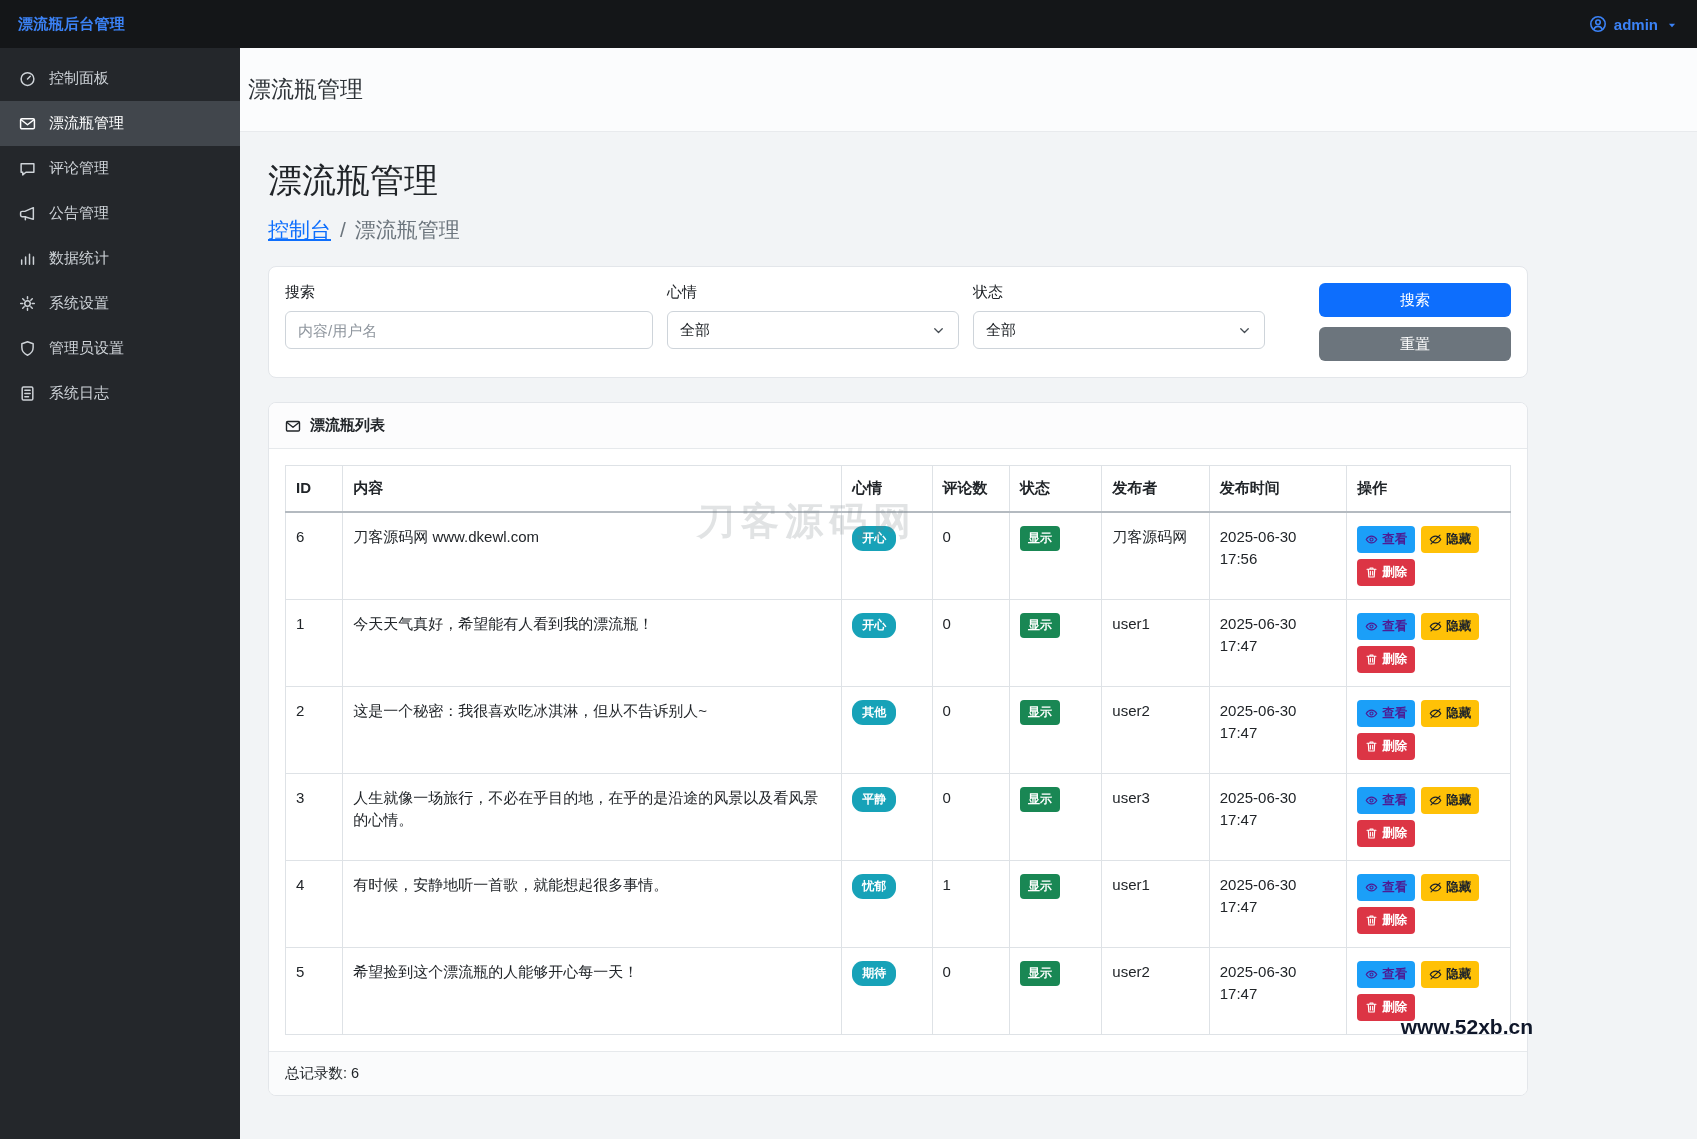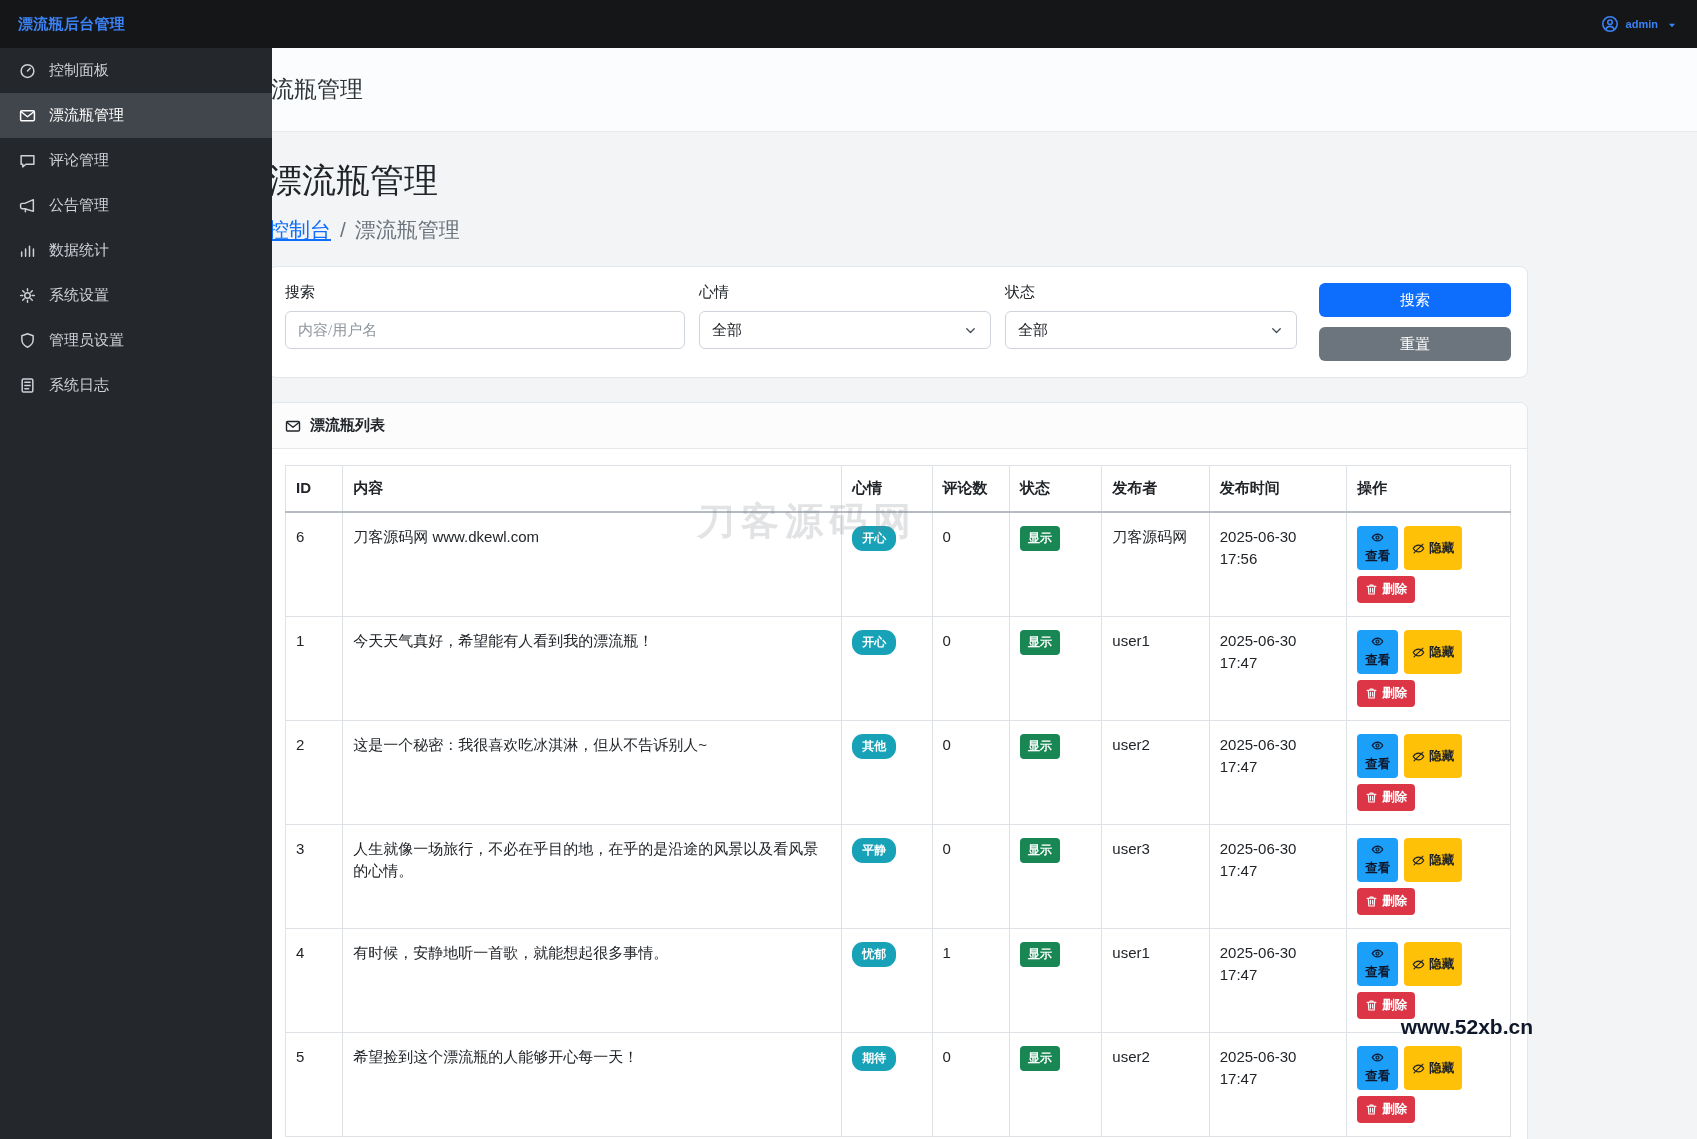--- a/index.html
+++ b/index.html
@@ -12,44 +12,44 @@
        font-family:"Liberation Sans","DejaVu Sans",sans-serif;color:#212529;font-size:15px;}
   [data-icon]{display:inline-block;flex:0 0 auto;}
   [data-icon] svg{width:100%;height:100%;fill:none;stroke:currentColor;stroke-width:1.4;
        stroke-linecap:round;stroke-linejoin:round;display:block;}
   .icon{width:17px;height:17px;}
   .icon-sm{width:13px;height:13px;}
 
   .navbar{position:absolute;top:0;left:0;width:100%;height:48px;background:var(--navbar-bg);
        color:#3b82f6;display:flex;align-items:center;justify-content:space-between;padding:0 18px;z-index:20;}
   .brand{font-size:15px;font-weight:600;letter-spacing:.3px;cursor:pointer;}
-  .user-menu{display:flex;align-items:center;gap:7px;font-weight:700;font-size:11px;cursor:pointer;}
+  .user-menu{display:flex;align-items:center;gap:7px;font-weight:700;font-size:15px;cursor:pointer;}
   .user-menu .icon{width:18px;height:18px;}
   .caret{width:14px;height:14px;margin-top:2px;}
 
-  .sidebar{position:absolute;top:48px;left:0;bottom:0;width:272px;background:var(--sidebar-bg);
-       z-index:10;}
+  .sidebar{position:absolute;top:48px;left:0;bottom:0;width:240px;background:var(--sidebar-bg);
+       padding-top:8px;z-index:10;}
   .side-item{display:flex;align-items:center;gap:13px;padding:13px 19px;color:#ced3d8;font-size:15px;cursor:pointer;}
   .side-item.active{background:#41464c;color:#fff;}
 
   .main{position:absolute;left:228px;top:48px;right:0;bottom:0;background:#f2f4f6;overflow:hidden;}
   .band{background:#fbfcfd;border-bottom:1px solid #e8eaed;padding:26px 20px;}
   .band-title{font-size:23px;font-weight:500;color:#2e3338;}
   .content{padding:26px 40px 0;}
   .page-title{font-size:34px;font-weight:500;}
   .breadcrumb{margin-top:12px;display:flex;gap:9px;align-items:center;font-size:21px;}
   .breadcrumb a{color:var(--link);text-decoration:underline;cursor:pointer;}
   .crumb-sep,.crumb-current{color:#6c757d;}
 
   .card{width:1260px;background:#fff;border:1px solid #e3e6ea;border-radius:8px;}
   .search-card{margin-top:22px;display:flex;gap:14px;padding:16px;}
   .fgroup{display:flex;flex-direction:column;gap:9px;}
   .flabel{font-size:15px;font-weight:500;}
-  .tinput{width:400px;height:38px;border:1px solid #ced4da;border-radius:6px;padding:0 12px;
-       font-size:15px;font-family:Liberation Serif, serif;color:#212529;outline:none;background:#fff;}
+  .tinput{width:368px;height:38px;border:1px solid #ced4da;border-radius:6px;padding:0 12px;
+       font-size:15px;font-family:Liberation Sans, sans-serif;color:#212529;outline:none;background:#fff;}
   .tinput::placeholder{color:#8f969e;}
   .selectbox{width:292px;height:38px;border:1px solid #ced4da;border-radius:6px;display:flex;
        align-items:center;justify-content:space-between;padding:0 12px;cursor:pointer;background:#fff;}
   .selectbox .chev{width:15px;height:15px;color:#454c53;}
   .btn-col{margin-left:auto;width:192px;display:flex;flex-direction:column;justify-content:center;gap:10px;}
   .btn{height:34px;border:none;border-radius:6px;color:#fff;font-size:15px;font-family:inherit;cursor:pointer;}
   .btn-primary{background:var(--primary);}
   .btn-secondary{background:var(--secondary);}
 
   .table-card{margin-top:24px;overflow:hidden;}
@@ -61,21 +61,21 @@
   th,td{border:1px solid #dee2e6;padding:13px 10px;text-align:left;vertical-align:top;}
   th{font-weight:700;border-bottom:2px solid #b4bac0;}
   td{line-height:1.45;}
   .badge-mood{display:inline-block;background:var(--mood-badge);color:#fff;font-size:12px;
        font-weight:700;padding:4px 10px;border-radius:11px;}
   .badge-status{display:inline-block;background:var(--status-badge);color:#fff;font-size:12px;
        font-weight:700;padding:4px 8px;border-radius:4px;}
   .act-wrap{display:flex;flex-wrap:wrap;gap:6px;max-width:143px;}
   .btn-act{display:inline-flex;align-items:center;gap:4px;border:none;border-radius:4px;
        padding:5px 8px;font-size:12.5px;font-weight:700;font-family:inherit;cursor:pointer;white-space:nowrap;}
-  .btn-view{background:var(--view-btn);color:#0f172a;flex-direction:column;}
+  .btn-view{background:var(--view-btn);color:#4c1d95;}
   .btn-hide{background:var(--hide-btn);color:#212529;}
   .btn-del{background:var(--delete-btn);color:#fff;}
   .card-footer{padding:12px 16px;border-top:1px solid #e6e9ec;background:#fafbfc;font-size:14.5px;}
 
   .wm-center{position:absolute;left:697px;top:496px;font-size:38px;font-weight:700;letter-spacing:6px;
        color:rgba(120,126,132,.22);pointer-events:none;z-index:30;}
   .wm-corner{position:absolute;right:164px;bottom:100px;font-size:21px;font-weight:700;color:#0f172a;
        pointer-events:none;z-index:30;}
 </style>
 </head>

